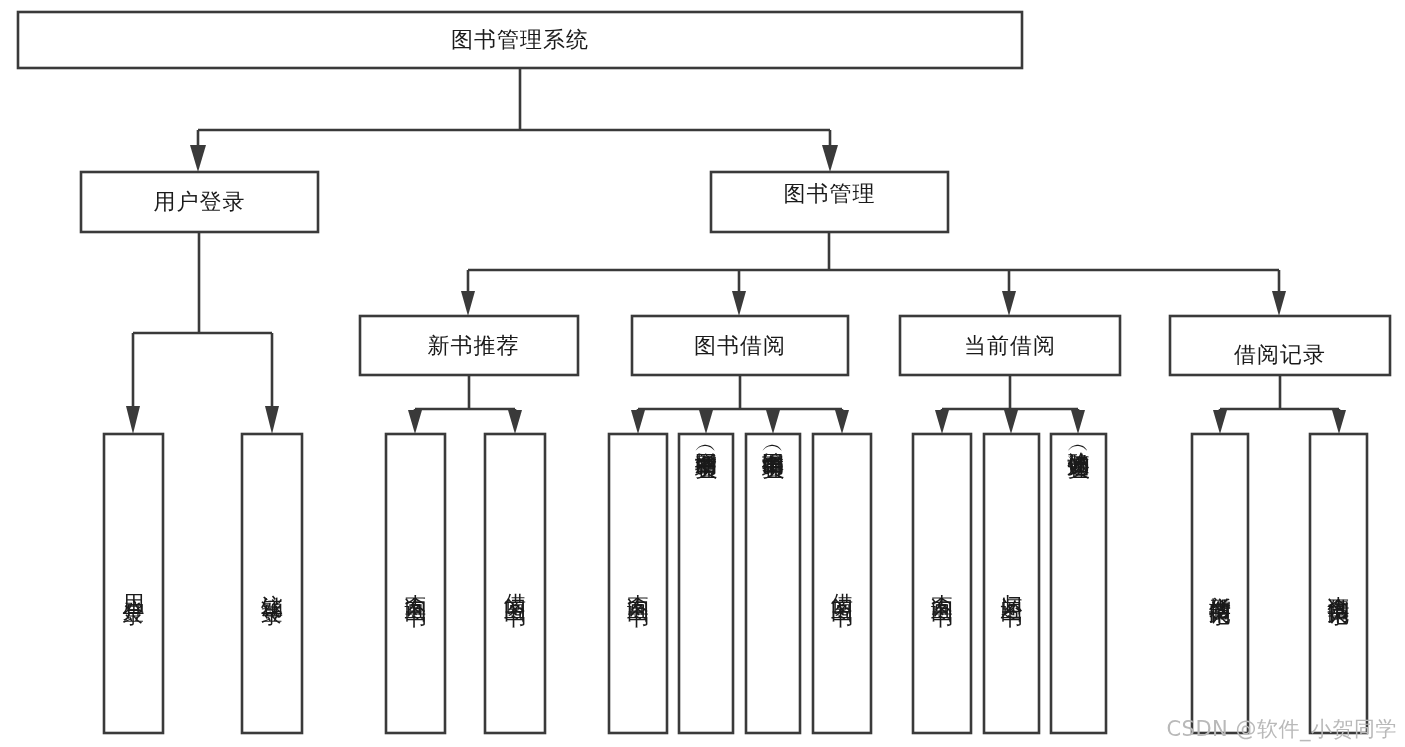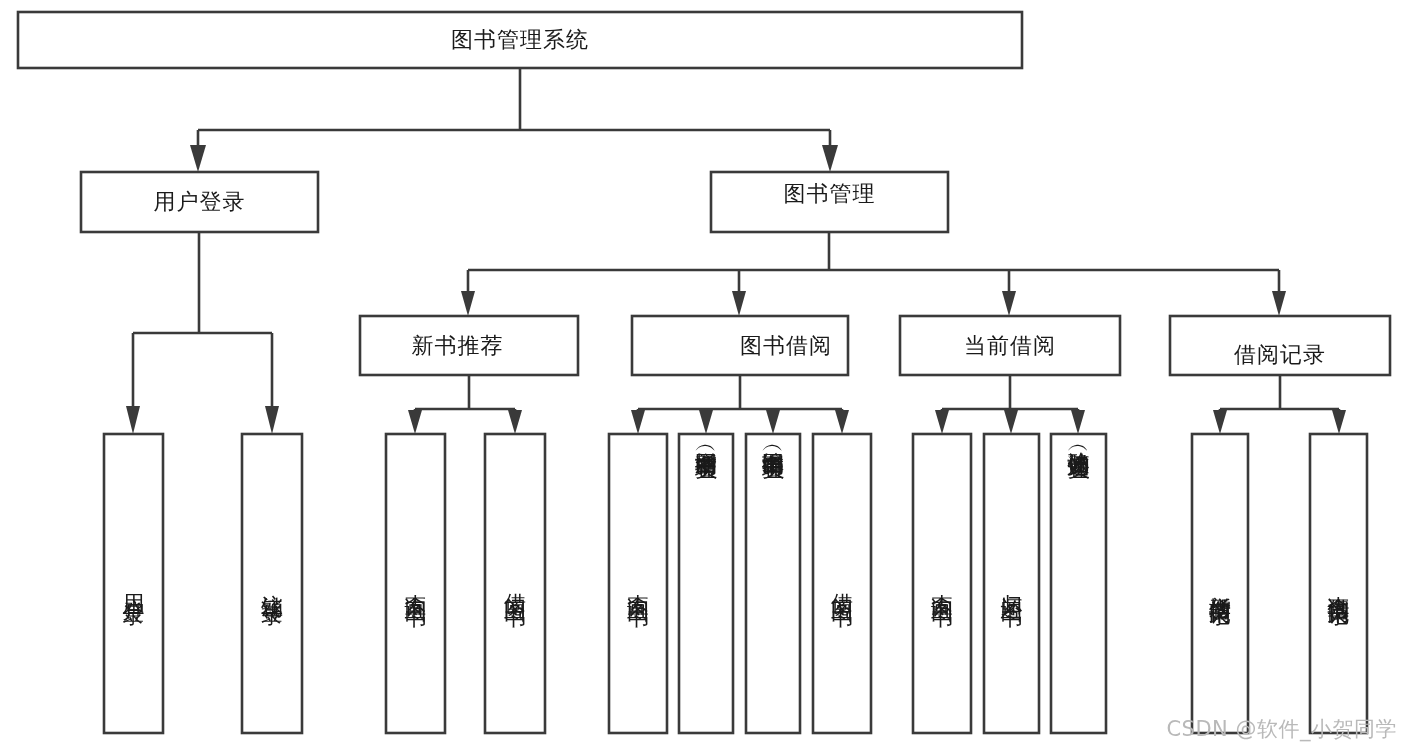--- a/index.html
+++ b/index.html
@@ -190,24 +190,24 @@
 
   <div class="hlabel-wrap" style="left:18px;  top:12px;  width:1004px; height:56px;">
     <span class="hlabel-text">图书管理系统</span>
   </div>
   <div class="hlabel-wrap" style="left:81px;  top:172px; width:237px; height:60px;">
     <span class="hlabel-text">用户登录</span>
   </div>
   <div class="hlabel-wrap" style="left:711px; top:172px; width:237px; height:44px;">
     <span class="hlabel-text">图书管理</span>
   </div>
-  <div class="hlabel-wrap" style="left:360px; top:316px; width:195px; height:59px;">
+  <div class="hlabel-wrap" style="left:376px; top:316px; width:195px; height:59px;">
     <span class="hlabel-text">新书推荐</span>
   </div>
-  <div class="hlabel-wrap" style="left:632px; top:316px; width:216px; height:59px;margin-left:46px;">
+  <div class="hlabel-wrap" style="left:632px; top:316px; width:216px; height:59px;">
     <span class="hlabel-text">图书借阅</span>
   </div>
   <div class="hlabel-wrap" style="left:900px; top:316px; width:220px; height:59px;">
     <span class="hlabel-text">当前借阅</span>
   </div>
   <div class="hlabel-wrap" style="left:1170px;top:316px; width:220px; height:77px;">
     <span class="hlabel-text">借阅记录</span>
   </div>
 
   <div class="vlabel-wrap" style="left:104px;  top:434px; width:59px; height:299px;">

